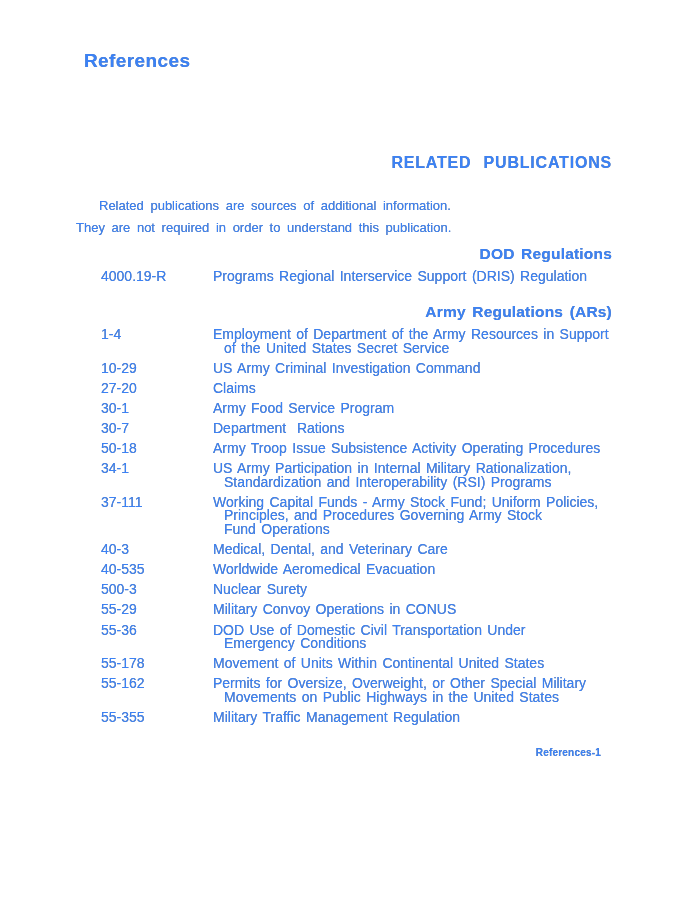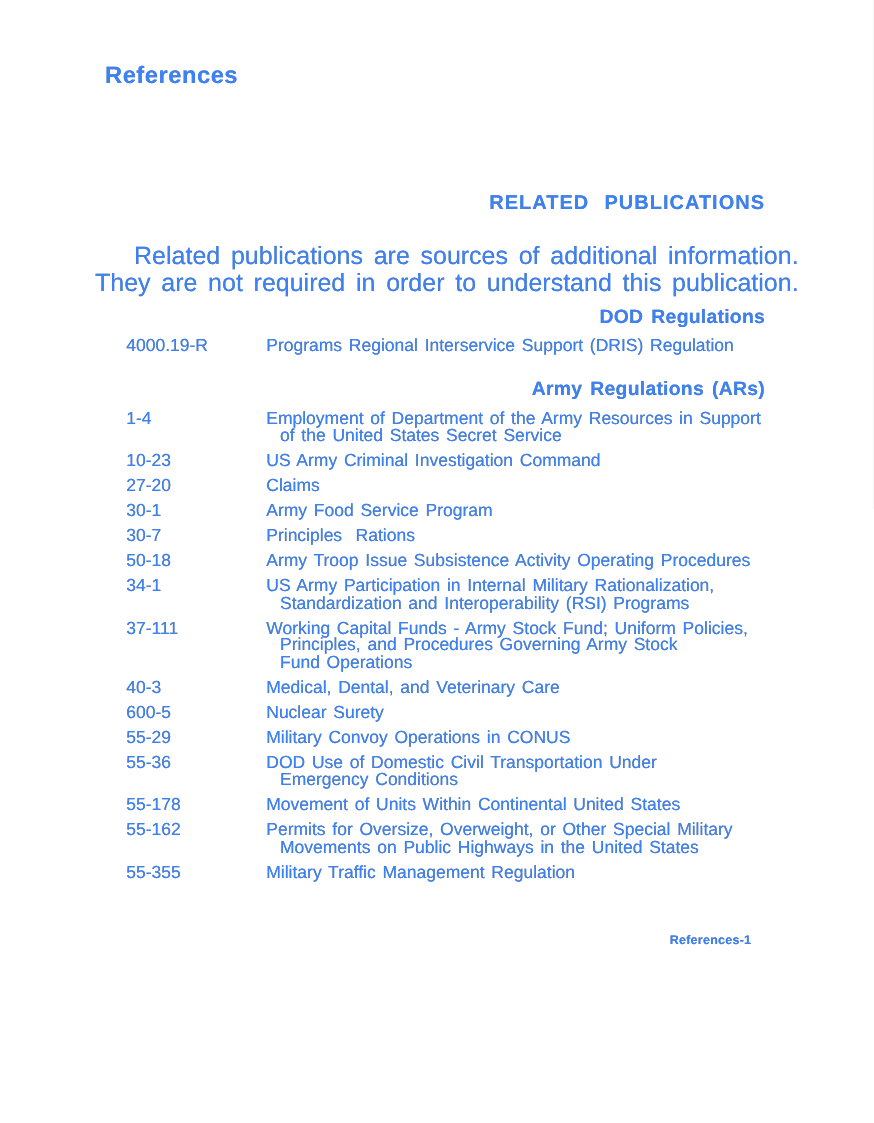--- a/index.html
+++ b/index.html
@@ -35,26 +35,25 @@
     top: 154px;
     font-size: 16px;
     font-weight: bold;
     letter-spacing: 0.8px;
     word-spacing: 7px;
   }
   .intro {
     position: absolute;
     left: 76px;
     top: 195px;
-    font-size: 20px;
+    font-size: 13px;
     line-height: 21.5px;
     white-space: pre;
     text-indent: 23px;
     word-spacing: 3px;
-    text-align: right;
   }
   .section-heading {
     font-size: 15.5px;
     font-weight: bold;
     word-spacing: 2px;
     letter-spacing: 0.2px;
   }
   .heading-dod  { top: 245px; }
   .heading-army { top: 303px; }
   .ref-list {
@@ -119,34 +118,34 @@
 
   <div class="centered-band section-heading heading-army">Army Regulations (ARs)</div>
 
   <div class="ref-list list-army">
     <div class="entry">
       <span class="entry-number">1-4</span>
       <span class="entry-title">Employment of Department of the Army Resources in Support
 of the United States Secret Service</span>
     </div>
     <div class="entry">
-      <span class="entry-number">10-23</span>
+      <span class="entry-number">10-29</span>
       <span class="entry-title">US Army Criminal Investigation Command</span>
     </div>
     <div class="entry">
       <span class="entry-number">27-20</span>
       <span class="entry-title">Claims</span>
     </div>
     <div class="entry">
       <span class="entry-number">30-1</span>
       <span class="entry-title">Army Food Service Program</span>
     </div>
     <div class="entry">
       <span class="entry-number">30-7</span>
-      <span class="entry-title">Principles  Rations</span>
+      <span class="entry-title">Department  Rations</span>
     </div>
     <div class="entry">
       <span class="entry-number">50-18</span>
       <span class="entry-title">Army Troop Issue Subsistence Activity Operating Procedures</span>
     </div>
     <div class="entry">
       <span class="entry-number">34-1</span>
       <span class="entry-title">US Army Participation in Internal Military Rationalization,
 Standardization and Interoperability (RSI) Programs</span>
     </div>
@@ -154,21 +153,25 @@
       <span class="entry-number">37-111</span>
       <span class="entry-title">Working Capital Funds - Army Stock Fund; Uniform Policies,
 Principles, and Procedures Governing Army Stock
 Fund Operations</span>
     </div>
     <div class="entry">
       <span class="entry-number">40-3</span>
       <span class="entry-title">Medical, Dental, and Veterinary Care</span>
     </div>
     <div class="entry">
-      <span class="entry-number">600-5</span>
+      <span class="entry-number">40-535</span>
+      <span class="entry-title">Worldwide Aeromedical Evacuation</span>
+    </div>
+    <div class="entry">
+      <span class="entry-number">500-3</span>
       <span class="entry-title">Nuclear Surety</span>
     </div>
     <div class="entry">
       <span class="entry-number">55-29</span>
       <span class="entry-title">Military Convoy Operations in CONUS</span>
     </div>
     <div class="entry">
       <span class="entry-number">55-36</span>
       <span class="entry-title">DOD Use of Domestic Civil Transportation Under
 Emergency Conditions</span>

